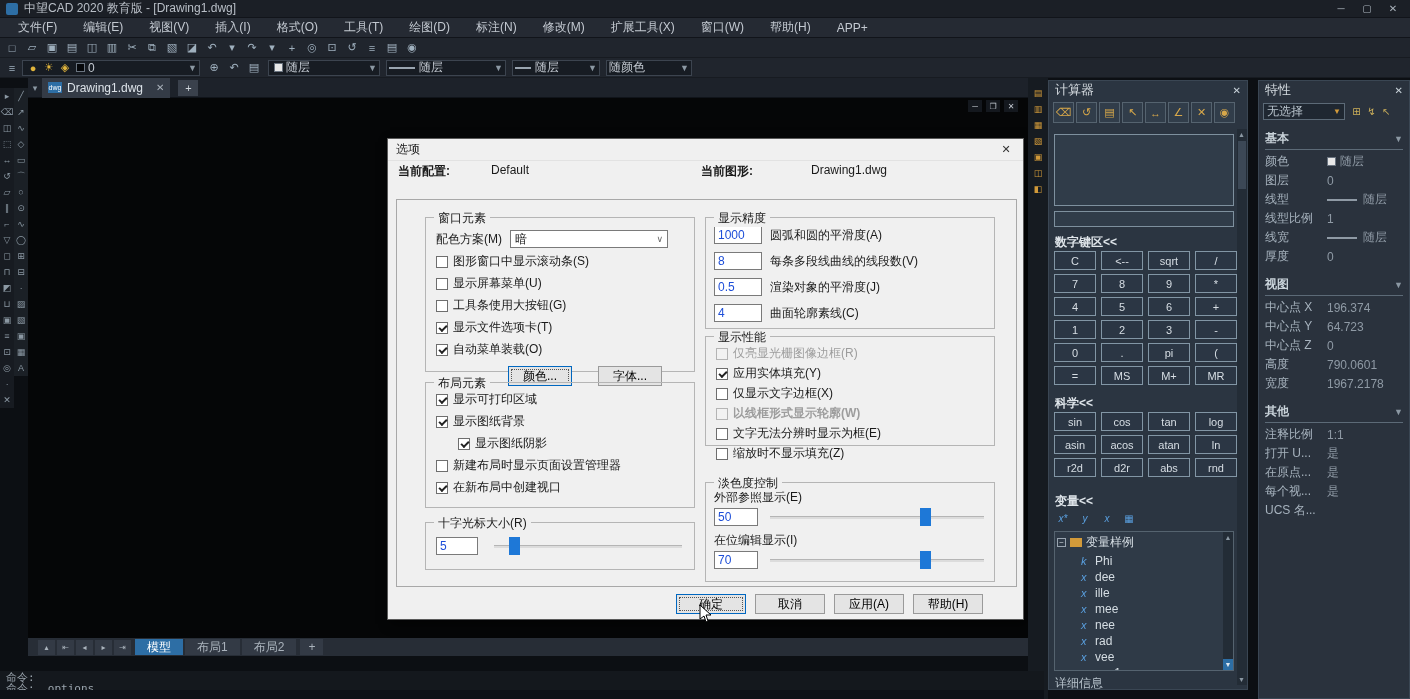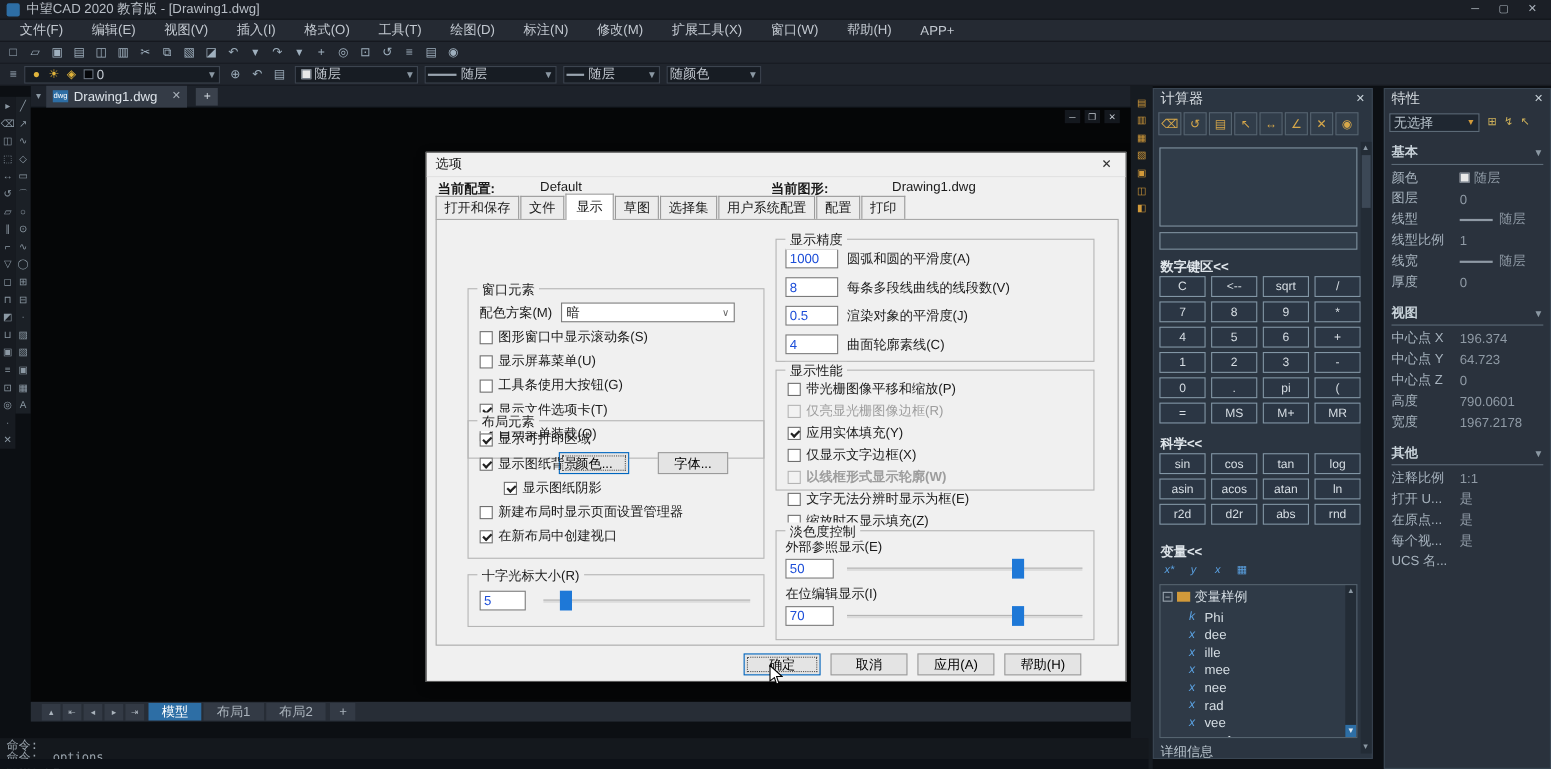--- a/index.html
+++ b/index.html
@@ -292,34 +292,23 @@
     <div class="dlg-titlebar">
       <span class="dlg-title">选项</span>
       <span class="dlg-close">✕</span>
     </div>
     <div class="dlg-header">
       <span style="left:10px;font-weight:bold;">当前配置:</span>
       <span style="left:103px;">Default</span>
       <span style="left:313px;font-weight:bold;">当前图形:</span>
       <span style="left:423px;">Drawing1.dwg</span>
     </div>
-    <div class="dlg-tabs">
-
-    <span class="dtab">打开和保存</span>
-        <span class="dtab">文件</span>
-        <span class="dtab active">显示</span>
-        <span class="dtab">草图</span>
-        <span class="dtab">选择集</span>
-        <span class="dtab">用户系统配置</span>
-        <span class="dtab">配置</span>
-        <span class="dtab">打印</span>
-      </div>
     <div class="dlg-content">
 
-      <div class="group" style="left:28px;top:17px;width:270px;height:155px;margin-top:45px;">
+      <div class="group" style="left:28px;top:17px;width:270px;height:155px;">
         <span class="gtitle">窗口元素</span>
         <div style="display:flex;align-items:center;gap:8px;margin:12px 0 2px 10px;">
           <span>配色方案(M)</span>
           <div class="dcombo" style="width:158px;">
             <span>暗</span>
             <span class="arrow">∨</span>
           </div>
         </div>
         <div>
 
@@ -408,24 +397,20 @@
             <input class="dinput" style="width: 48px;" value="4">
             <span>曲面轮廓素线(C)</span>
           </div>
           </div>
       </div>
 
       <div class="group" style="left:308px;top:136px;width:290px;height:110px;">
         <span class="gtitle">显示性能</span>
         <div style="margin-top:8px;">
 
-        <div class="cbrow" style="margin-top:3px;">
-            <span class="cb"></span>
-            <span class="cbl">带光栅图像平移和缩放(P)</span>
-          </div>
             <div class="cbrow disabled" style="margin-top:3px;">
             <span class="cb"></span>
             <span class="cbl">仅亮显光栅图像边框(R)</span>
           </div>
             <div class="cbrow" style="margin-top:3px;">
             <span class="cb checked"></span>
             <span class="cbl">应用实体填充(Y)</span>
           </div>
             <div class="cbrow" style="margin-top:3px;">
             <span class="cb"></span>

